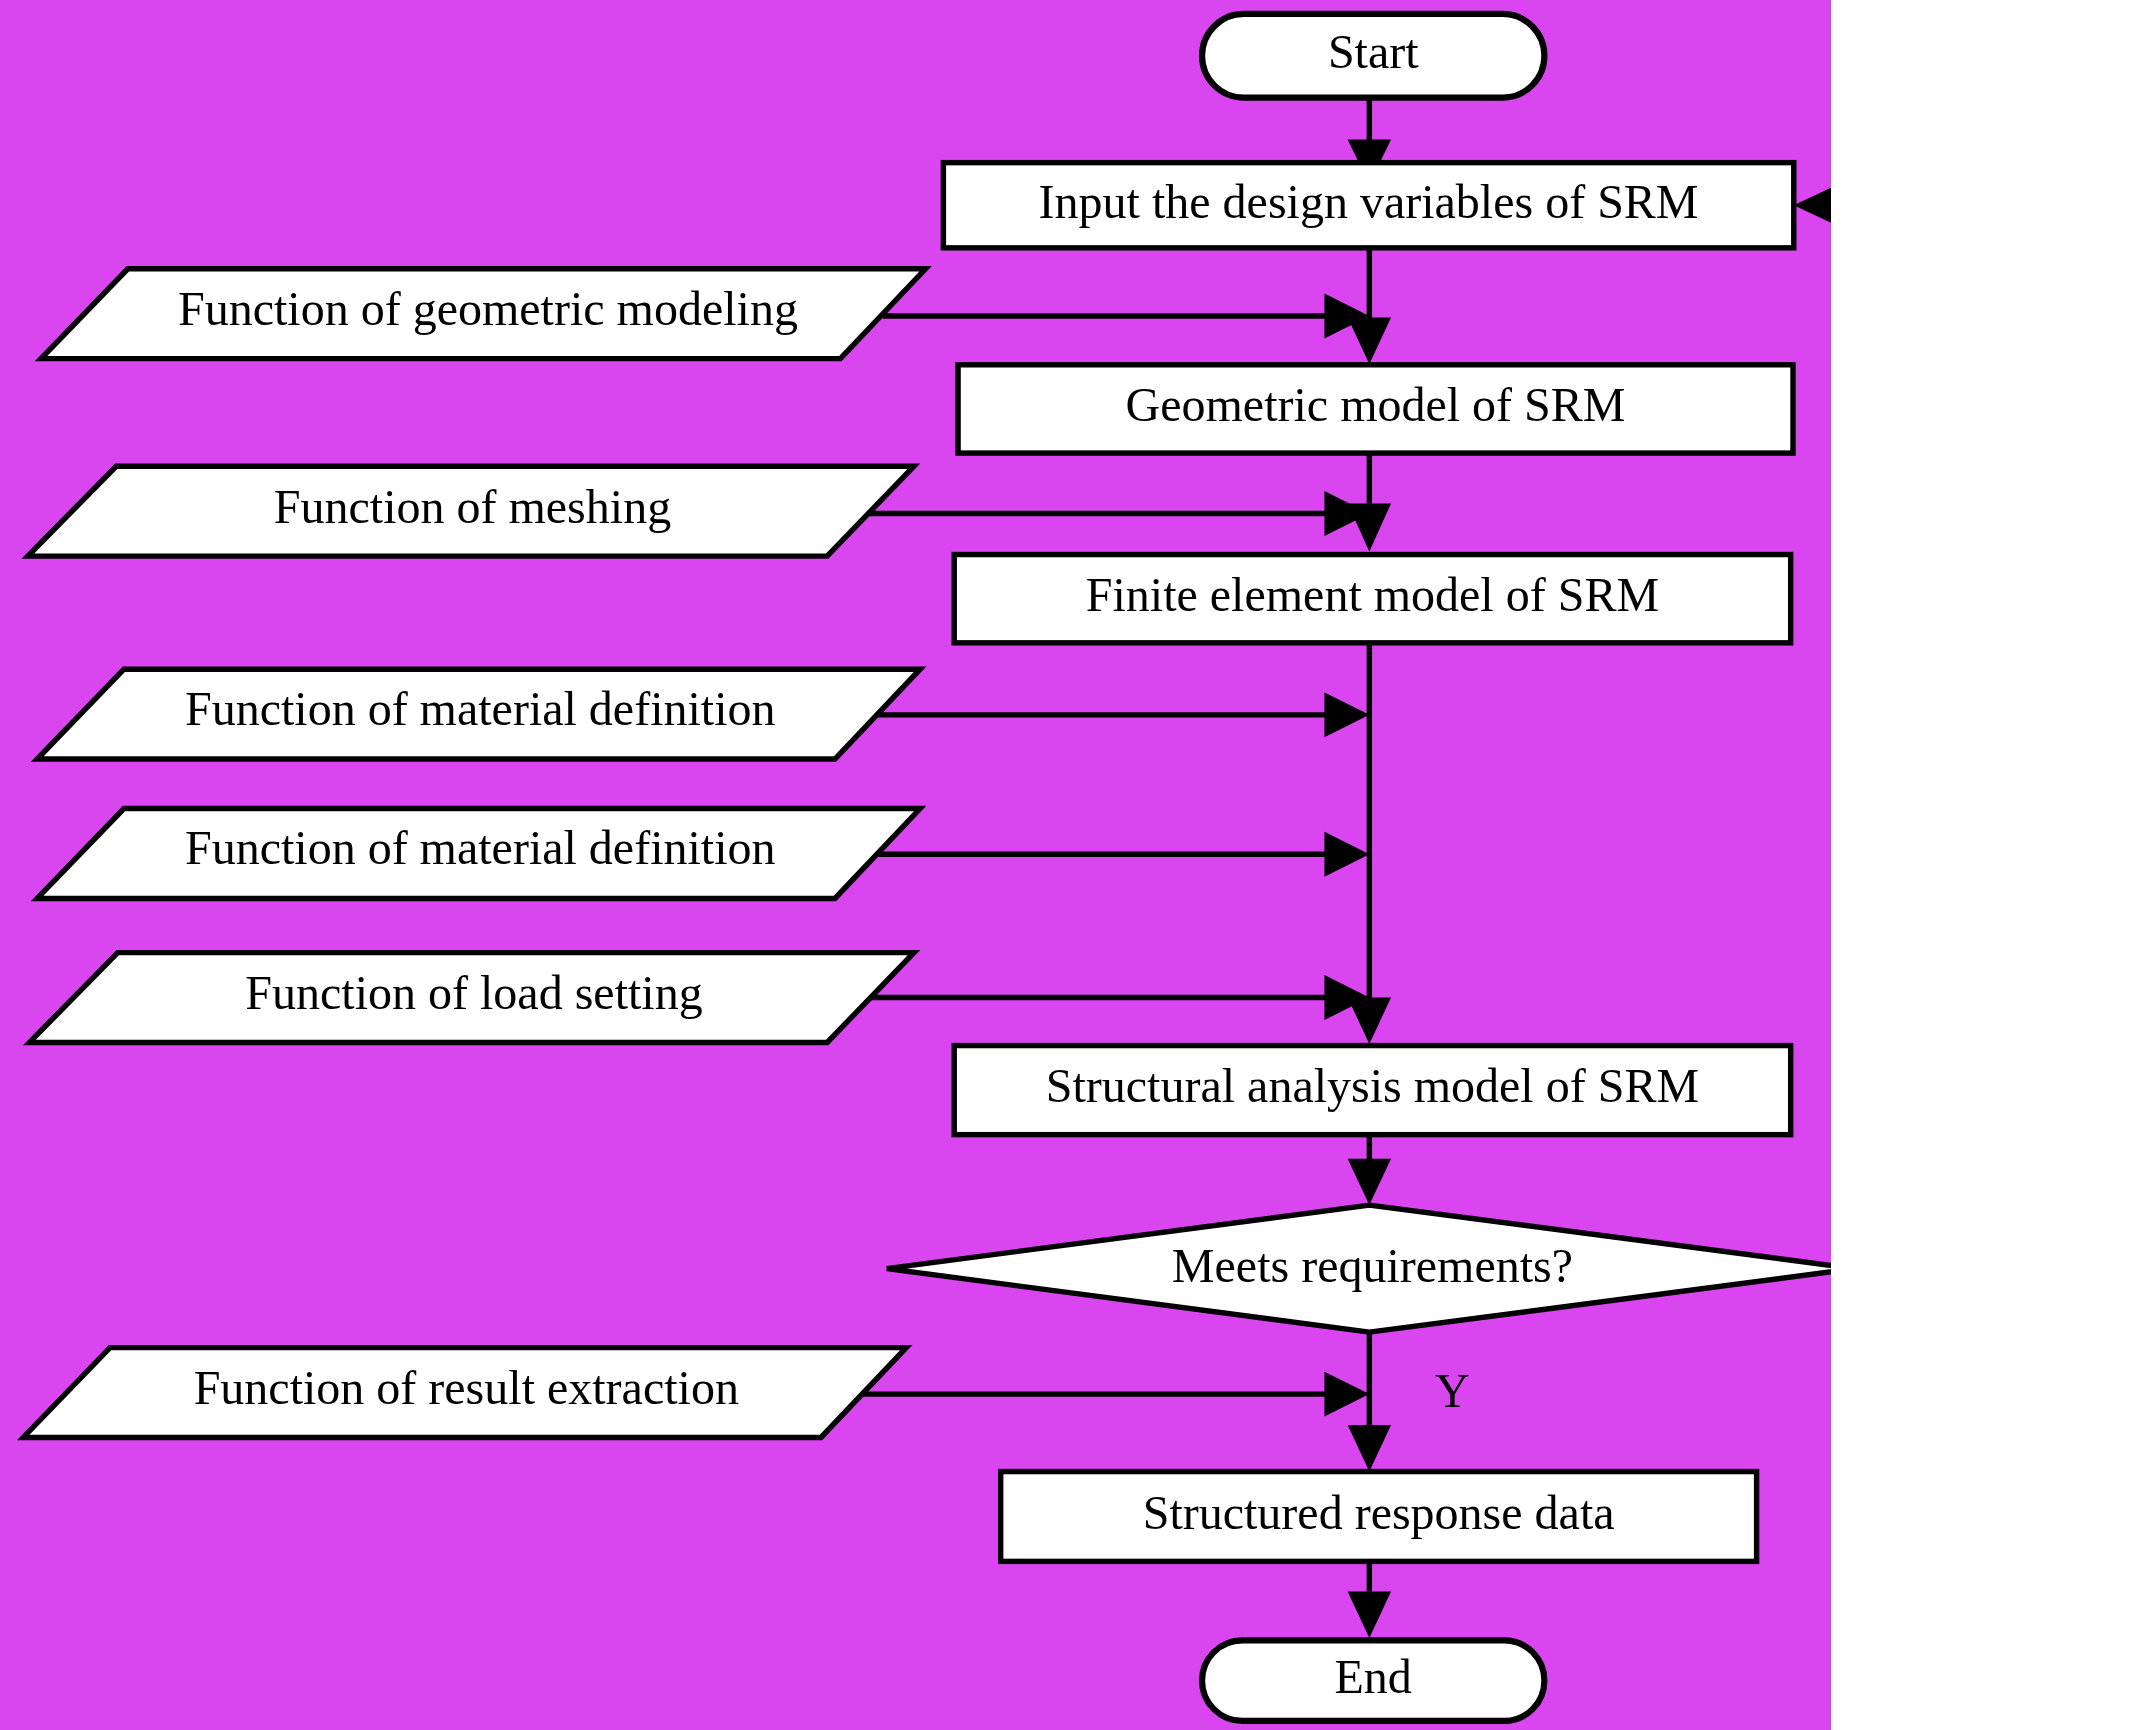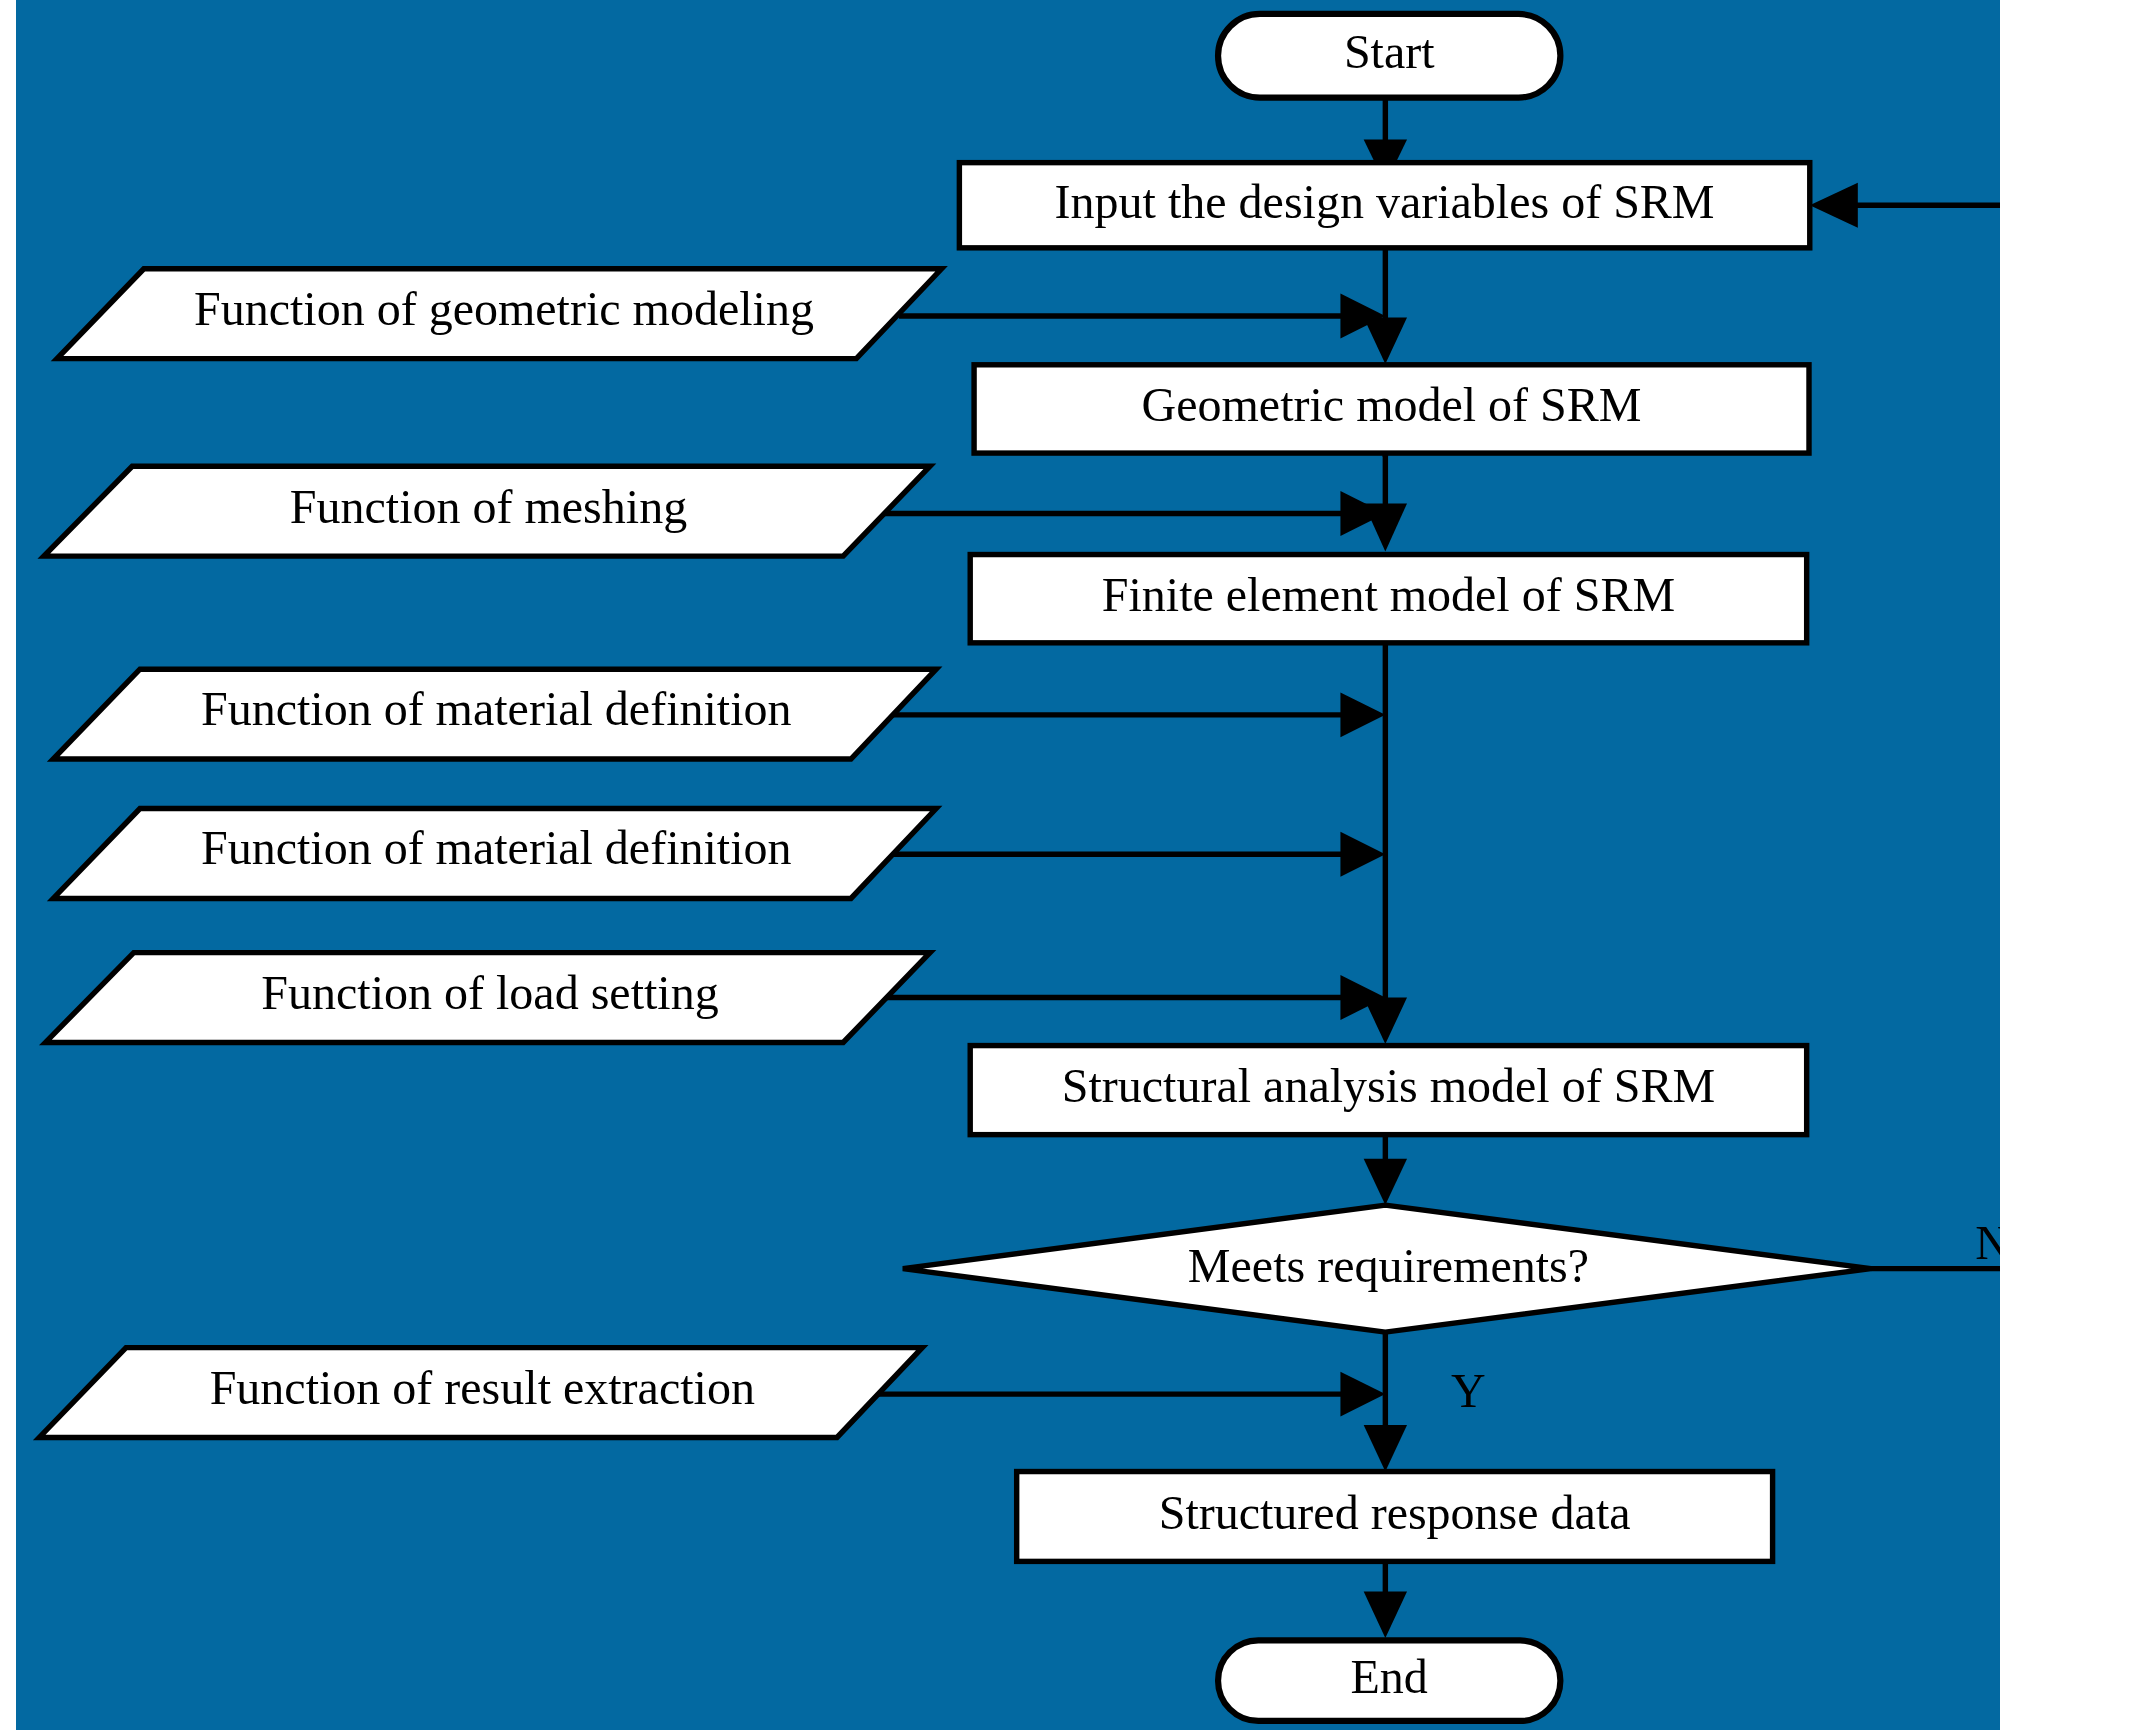--- a/index.html
+++ b/index.html
@@ -3,26 +3,25 @@
 <meta charset="utf-8">
 <title>SRM Structural Analysis Flowchart</title>
 <style>
   html, body {
     margin: 0;
     padding: 0;
     background: #ffffff;
   }
   #canvas {
     position: relative;
-    width: 1984px;
+    width: 1831px;
     height: 1731px;
-    background: #0369a1;
+    background: #d946ef;
     overflow: hidden;
     font-family: "Liberation Serif", "DejaVu Serif", serif;
-    margin-left: 16px;
   }
   #flow-svg {
     position: absolute;
     top: 0;
     left: 0;
     width: 2140px;
     height: 1731px;
   }
   .node-text {
     font-family: "Liberation Serif", "DejaVu Serif", serif;

